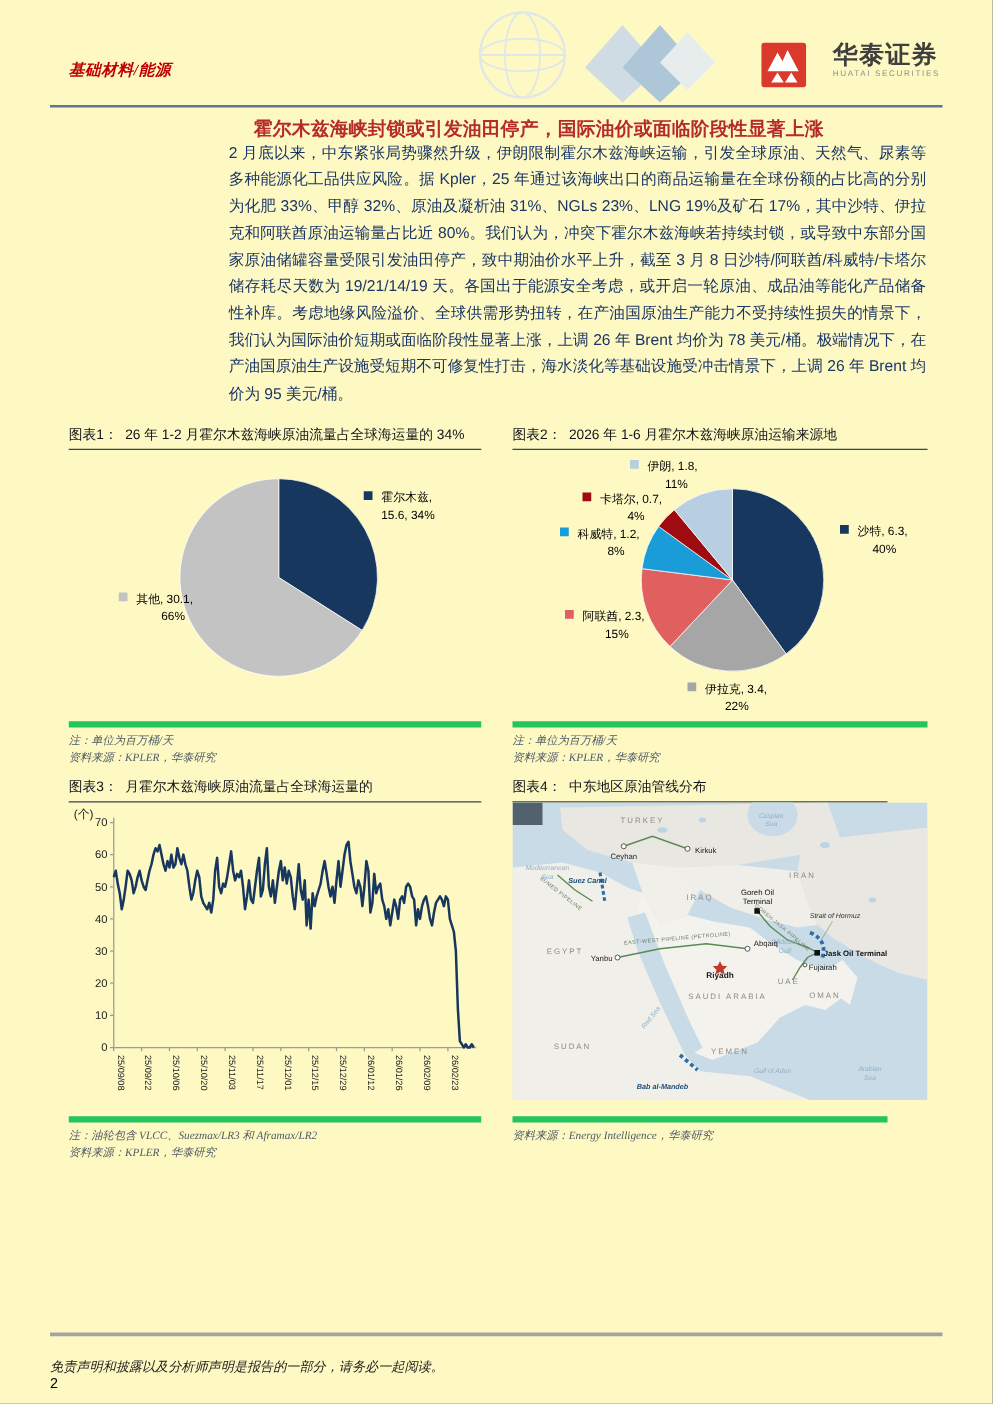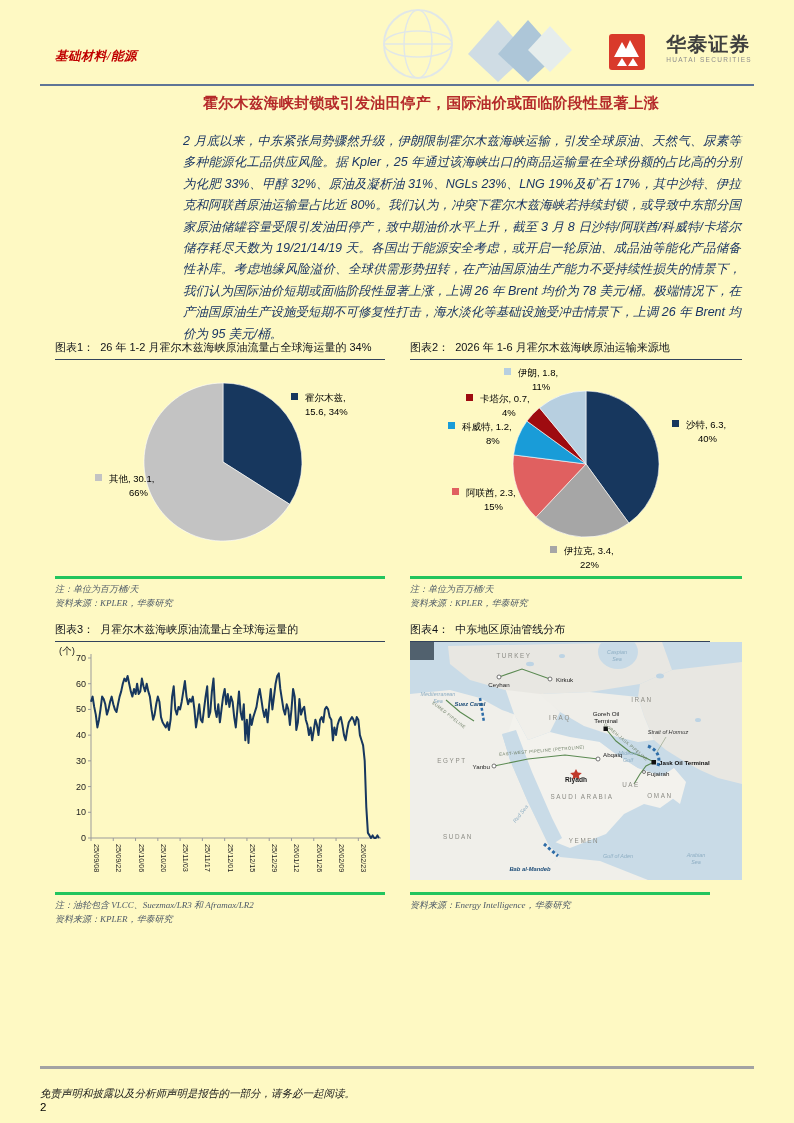--- a/index.html
+++ b/index.html
@@ -10,32 +10,32 @@
   .category{position:absolute;left:15px;top:48px;color:#C00000;font-weight:bold;font-style:italic;
             font-size:12.5px;font-family:"Liberation Serif","DejaVu Serif",serif;letter-spacing:.5px;}
   .watermark{position:absolute;left:300px;top:6px;width:260px;height:76px;opacity:.85;}
   .logo{position:absolute;right:2px;top:34px;display:flex;align-items:flex-start;gap:21px;}
   .logo-mark{width:36px;height:36px;}
   .brand-cn{font-size:20px;font-weight:bold;color:#3F3F3F;letter-spacing:1px;line-height:20px;}
   .brand-en{font-size:6.5px;color:#8E8E8E;letter-spacing:1.3px;margin-top:2px;}
   
   .doc-title{position:absolute;left:203px;top:94px;width:545px;font-size:15px;font-weight:bold;
              color:#B52A2A;letter-spacing:.2px;}
-  .doc-body{position:absolute;left:183px;top:131px;width:558px;font-size:12.5px;line-height:21.4px;
-            color:#1A3665;text-align:justify;font-style:italic;}
+  .doc-body{position:absolute;left:183px;top:112px;width:558px;font-size:12.5px;line-height:21.4px;
+            color:#1A3665;text-align:justify;}
   
   .fig{position:absolute;}
   #fig1{left:55px;top:340px;width:330px;}
   #fig2{left:410px;top:340px;width:332px;}
   #fig3{left:55px;top:622px;width:330px;}
   #fig4{left:410px;top:622px;width:300px;}
   .fig-title{font-size:11px;font-weight:normal;color:#10131A;padding-bottom:4px;
              border-bottom:1.5px solid #33435C;white-space:nowrap;}
   .fig-title .lbl{margin-right:6px;}
-  .fig-notes{border-top:3px solid #22c55e;padding-top:4px;}
+  .fig-notes{border-top:5px solid #22c55e;padding-top:4px;}
   .fig-notes div{font-family:"Liberation Serif","DejaVu Serif",serif;font-style:italic;
                  font-size:9px;color:#4F5B68;line-height:13.5px;}
   svg text.pie-lab{font-size:9.5px;fill:#000;}
   svg .axis{stroke:#9B9B9B;stroke-width:1;}
   svg text.tick{font-size:9px;fill:#222;}
   svg text.xtick{font-size:7.3px;fill:#222;}
   svg text.unit{font-size:9.5px;fill:#222;}
   
   svg text.country{font-size:6.3px;fill:#8C8C85;letter-spacing:1.6px;}
   svg text.sea{font-size:5.4px;fill:#8FAFC4;font-style:italic;}

